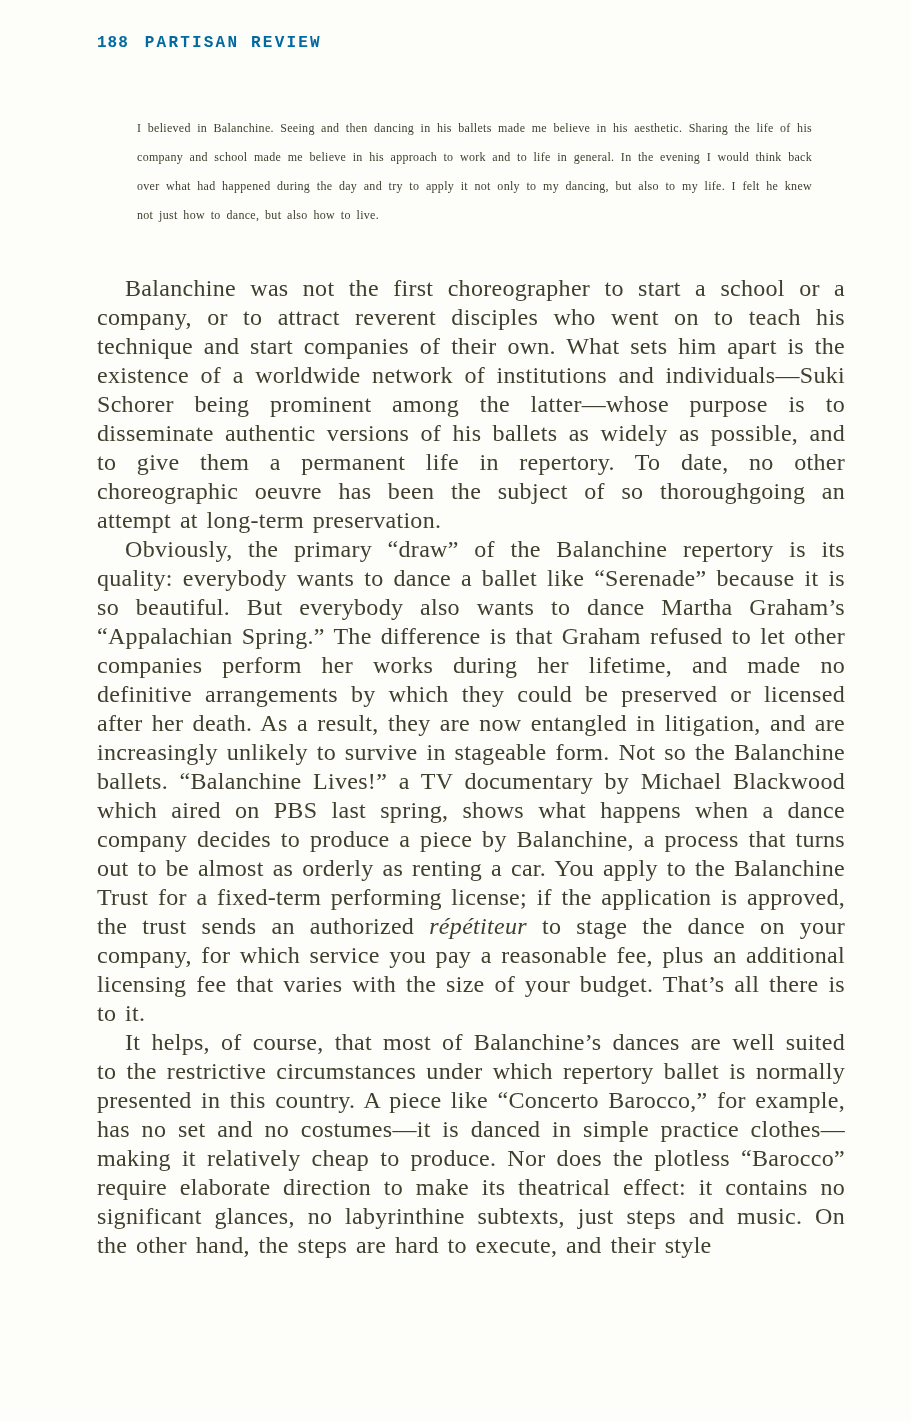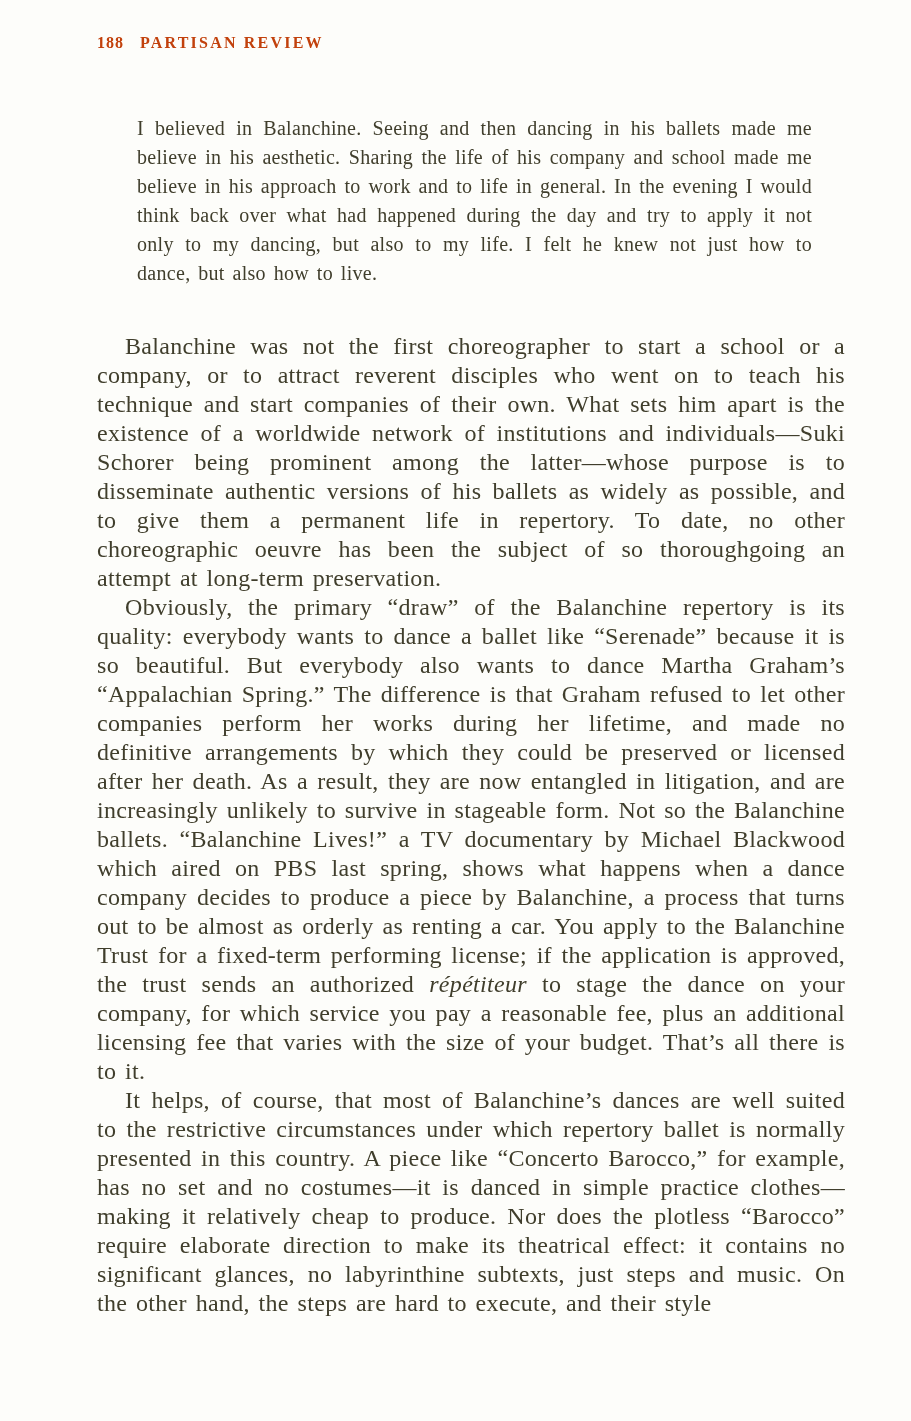--- a/index.html
+++ b/index.html
@@ -16,30 +16,31 @@
     height: 1421px;
     background: #fdfdfa;
     color: #403e2c;
     padding: 34px 66px 0 97px;
     overflow: hidden;
   }
   .running-head {
     font-size: 16px;
     font-weight: bold;
     letter-spacing: 2.2px;
-    color: #c2410c;
+    color: #0369a1;
     white-space: nowrap;
+    font-family: Liberation Mono, monospace;
   }
   .running-head .pgnum {
     letter-spacing: 1px;
     margin-right: 16px;
   }
   blockquote.quote {
     margin: 62px 33px 44px 40px;
-    font-size: 20px;
+    font-size: 12px;
     line-height: 29px;
     text-align: justify;
     letter-spacing: 0.3px;
     word-spacing: 2.5px;
   }
   .body-text p.para {
     font-size: 24px;
     line-height: 29px;
     text-align: justify;
     text-indent: 28px;

